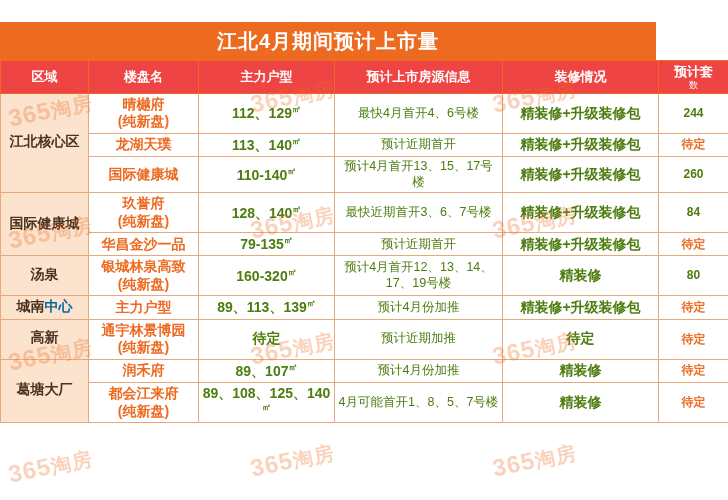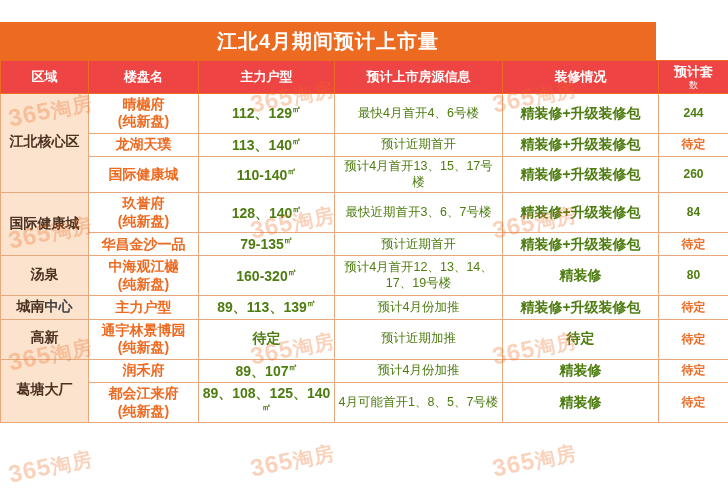--- a/index.html
+++ b/index.html
@@ -42,21 +42,21 @@
     height:26px;border:1px solid #ED6A21;
   }
   thead th .sub{display:block;font-size:9px;font-weight:normal;line-height:1.1;}
 
   td{font-size:13px;color:#4d7c0f;line-height:1.25;background:#ffffff;}
 
   
   td.region{
     background:#FBE3CE;font-size:14px;font-weight:bold;color:#4a3220;font-family:Liberation Mono, monospace;
   }
-  td.region .hl{color:#404040;}
+  td.region .hl{color:#0369a1;}
 
   
   td.proj{color:#ED6A21;font-weight:bold;font-size:14px;}
   td.proj .tag{display:block;color:#ED6A21;font-size:14px;font-weight:bold;}
 
   td.unit{font-weight:bold;font-size:14px;}
   td.info{font-size:12.5px;font-weight:normal;}
   td.deco{font-size:14px;font-weight:bold;}
   td.cnt{font-size:12px;font-weight:bold;}
   td.cnt.pend{color:#ED6A21;}
@@ -137,21 +137,21 @@
         </tr>
         <tr>
           <td class="proj"><span>华昌金沙一品</span></td>
           <td class="unit">79-135<span class="sup">㎡</span></td>
           <td class="info">预计近期首开</td>
           <td class="deco">精装修+升级装修包</td>
           <td class="cnt pend">待定</td>
         </tr>
         <tr>
           <td class="region" rowspan="1">汤泉</td>
-          <td class="proj"><span>中海观江樾</span><span class="tag">(纯新盘)</span></td>
+          <td class="proj"><span>银城林泉高致</span><span class="tag">(纯新盘)</span></td>
           <td class="unit">160-320<span class="sup">㎡</span></td>
           <td class="info">预计4月首开12、13、14、17、19号楼</td>
           <td class="deco">精装修</td>
           <td class="cnt">80</td>
         </tr>
         <tr>
           <td class="region" rowspan="1">城南<span class="hl">中心</span></td>
           <td class="proj"><span>主力户型</span></td>
           <td class="unit">89、113、139<span class="sup">㎡</span></td>
           <td class="info">预计4月份加推</td>

